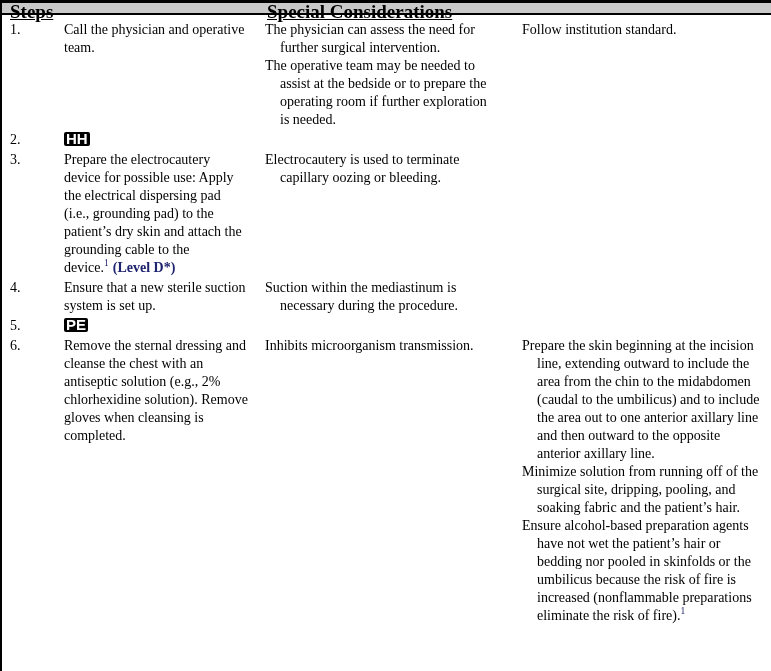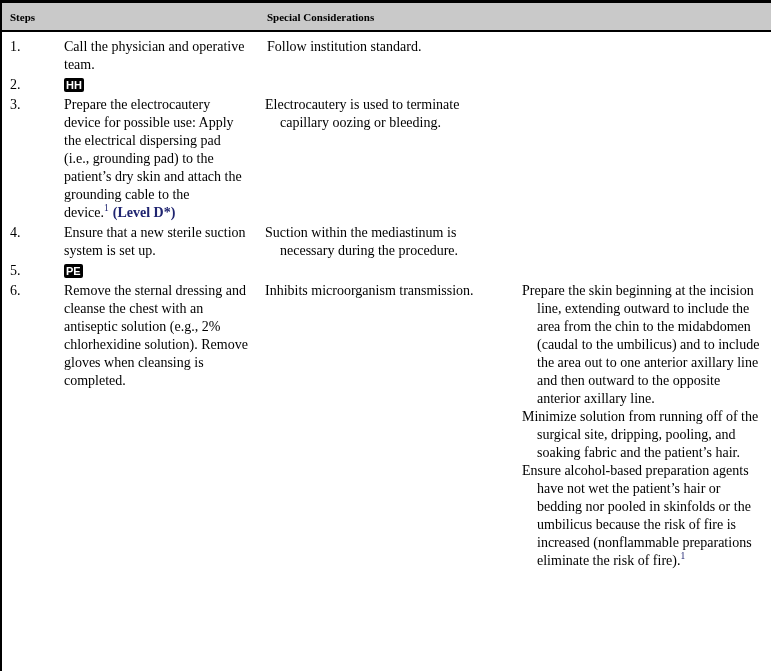--- a/index.html
+++ b/index.html
@@ -10,27 +10,28 @@
     font-size:14px; line-height:18px; color:#000;
   }
   .page {
     width:771px; height:671px;
     border-left:2px solid #000;
     background:#fff;
   }
   .thead {
     display:grid;
     grid-template-columns:253px 255px 261px;
-    height:32px;
+    height:15px;
     align-items:center;
     background:var(--header-bg,#c9c9c9);
     border-top:3px solid #000;
     border-bottom:2px solid #000;
     font-weight:bold;
-    font-size:11px;
+    font-size:19px;
+    text-decoration:underline;
   }
   .th.c1 { padding-left:8px; }
   .th.c2 { padding-left:10px; }
   .th.c3 { padding-left:12px; }
   .tbody { padding-top:6px; }
   .row {
     display:grid;
     grid-template-columns:253px 255px 261px;
     margin-bottom:2px;
   }
@@ -39,21 +40,21 @@
   .cell.c3 { padding-left:12px; padding-right:4px; }
   .step { display:flex; }
   .step .num { flex:0 0 22px; width:22px; }
   .step .step-text { flex:1;margin-left:32px; }
   p.hang { padding-left:15px; text-indent:-15px; margin:0; }
   p.hang + p.hang { margin-top:0; }
   .badge {
     display:inline-block;
     background:#000; color:#fff;
     font-family:"Liberation Sans","DejaVu Sans",sans-serif;
-    font-weight:bold; font-size:11px; line-height:12px;
+    font-weight:bold; font-size:15px; line-height:12px;
     padding:1px 2px; border-radius:2px;
     vertical-align:baseline;
   }
   sup.ref {
     color:var(--accent,#1f2470);
     font-size:9.5px; line-height:0; vertical-align:super;
   }
   .level {
     color:var(--accent,#1f2470);
     font-weight:bold; margin-left:4px;
@@ -70,20 +71,24 @@
   </div>
 
   <div class="tbody">
 
     <div class="row">
       <div class="cell c1">
         <div class="step">
           <span class="num">1.</span>
           <div class="step-text">Call the physician and operative team.</div>
         </div>
+      </div>
+      <div class="cell c2">
+        <p class="hang">The physician can assess the need for further surgical intervention.</p>
+        <p class="hang">The operative team may be needed to assist at the bedside or to prepare the operating room if further exploration is needed.</p>
       </div>
       <div class="cell c3">
         <p class="hang">Follow institution standard.</p>
       </div>
     </div>
 
     <div class="row">
       <div class="cell c1">
         <div class="step">
           <span class="num">2.</span>

